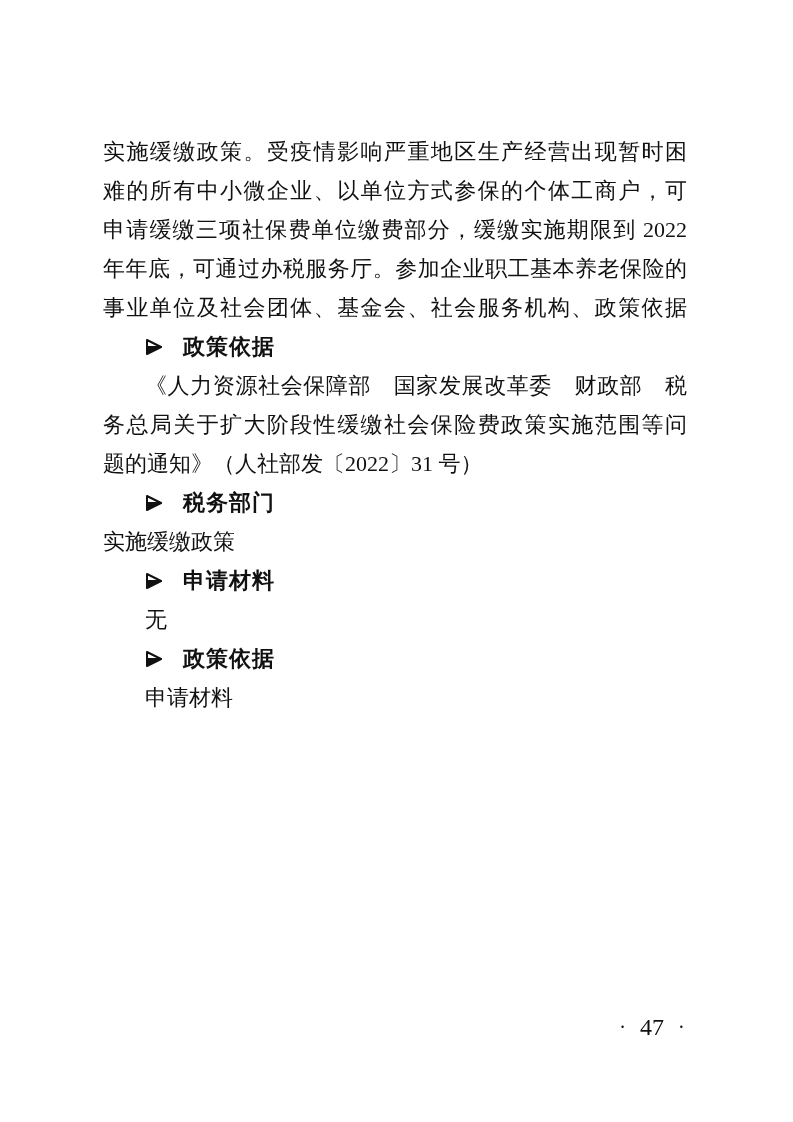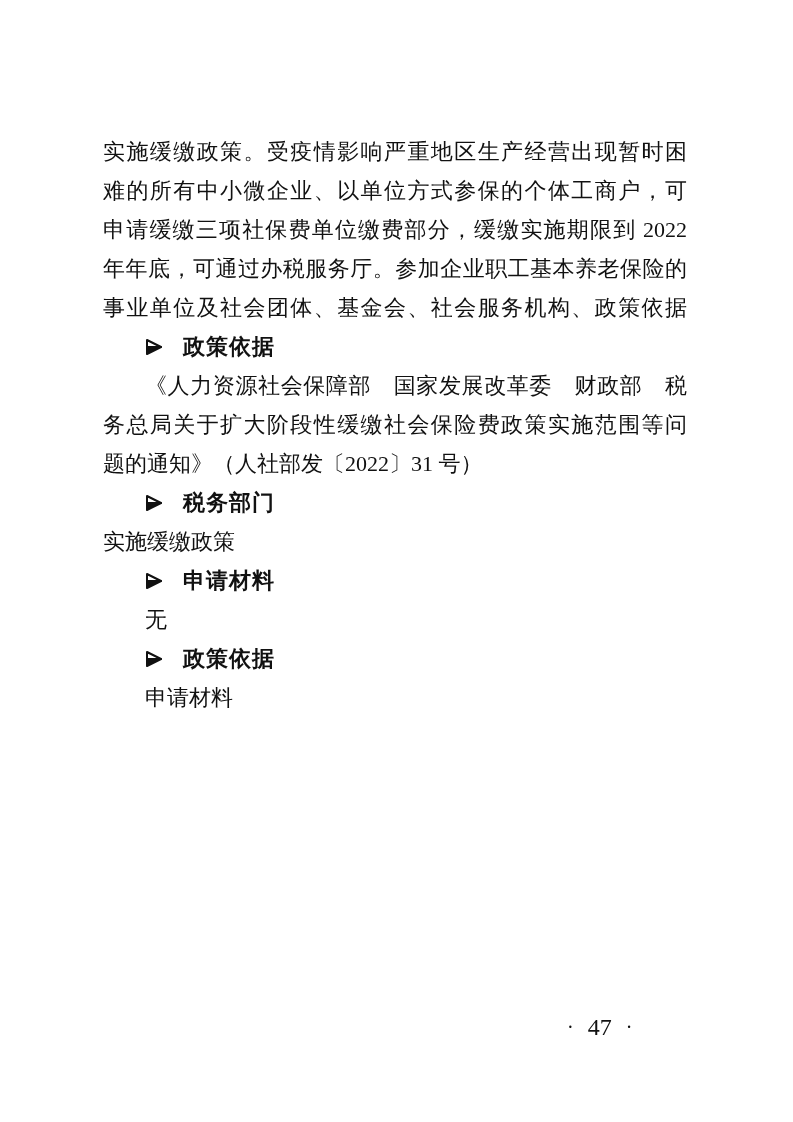--- a/index.html
+++ b/index.html
@@ -51,26 +51,26 @@
     height: 22px;
     display: inline-block;
     flex: 0 0 auto;
   }
   .heading-label {
     margin-left: 18px;
     letter-spacing: 1px;
   }
   .footer {
     position: absolute;
-    left: 567px;
+    left: 600px;
     top: 1008px;
     width: 104px;
     height: 39px;
     line-height: 39px;
-    text-align: left;
+    text-align: center;
     font-size: 22px;
     color: #111111;
     white-space: nowrap;
   }
   .footer .dot {
     font-size: 20px;
     vertical-align: 1px;
   }
   .footer .pagenum {
     margin: 0 14px;

